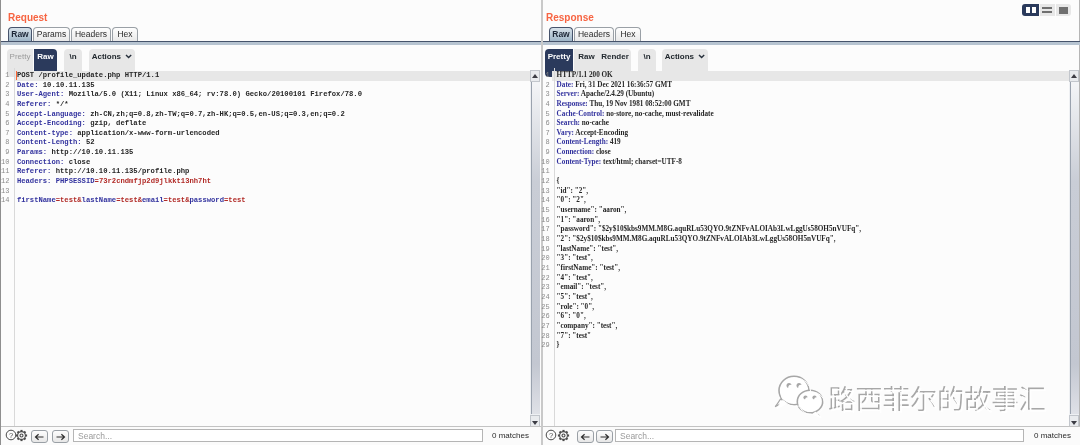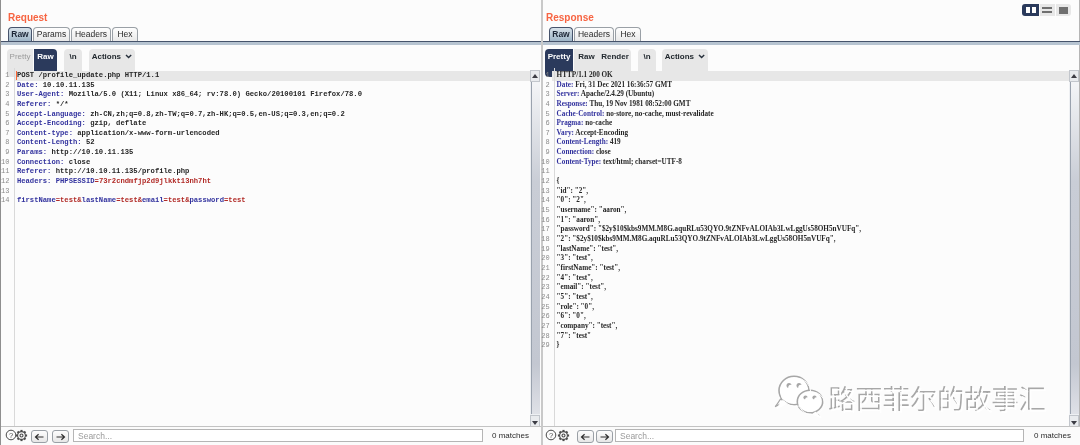--- a/index.html
+++ b/index.html
@@ -181,21 +181,21 @@
 25
 26
 27
 28
 29</div>
   <div class="editor" style="left:556.6px;top:70.9px;font-family:Liberation Serif, serif;">HTTP/1.1 200 OK
 <k>Date:</k> Fri, 31 Dec 2021 16:36:57 GMT
 <k>Server:</k> Apache/2.4.29 (Ubuntu)
 <k>Response:</k> Thu, 19 Nov 1981 08:52:00 GMT
 <k>Cache-Control:</k> no-store, no-cache, must-revalidate
-<k>Pragma:</k> no-cache
+<k>Search:</k> no-cache
 <k>Vary:</k> Accept-Encoding
 <k>Content-Length:</k> 419
 <k>Connection:</k> close
 <k>Content-Type:</k> text/html; charset=UTF-8
 
 {
 "id": "2",
 "0": "2",
 "username": "aaron",
 "1": "aaron",

